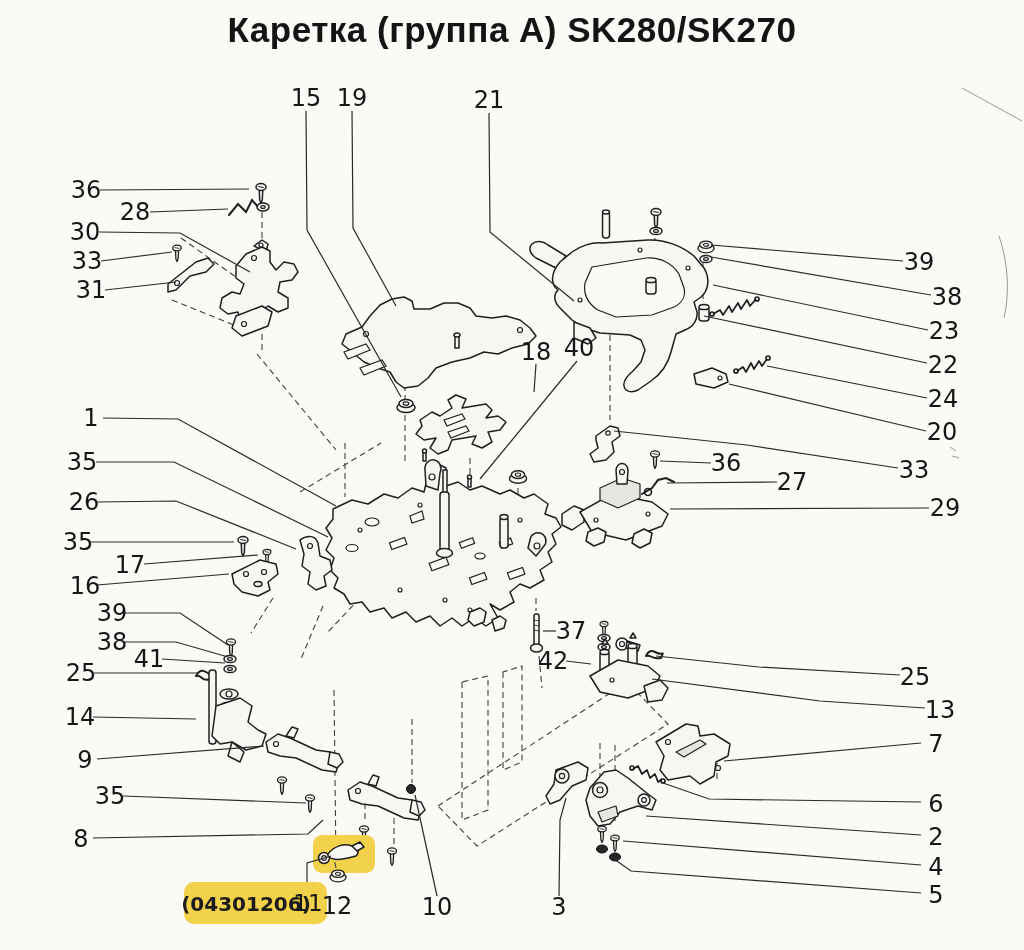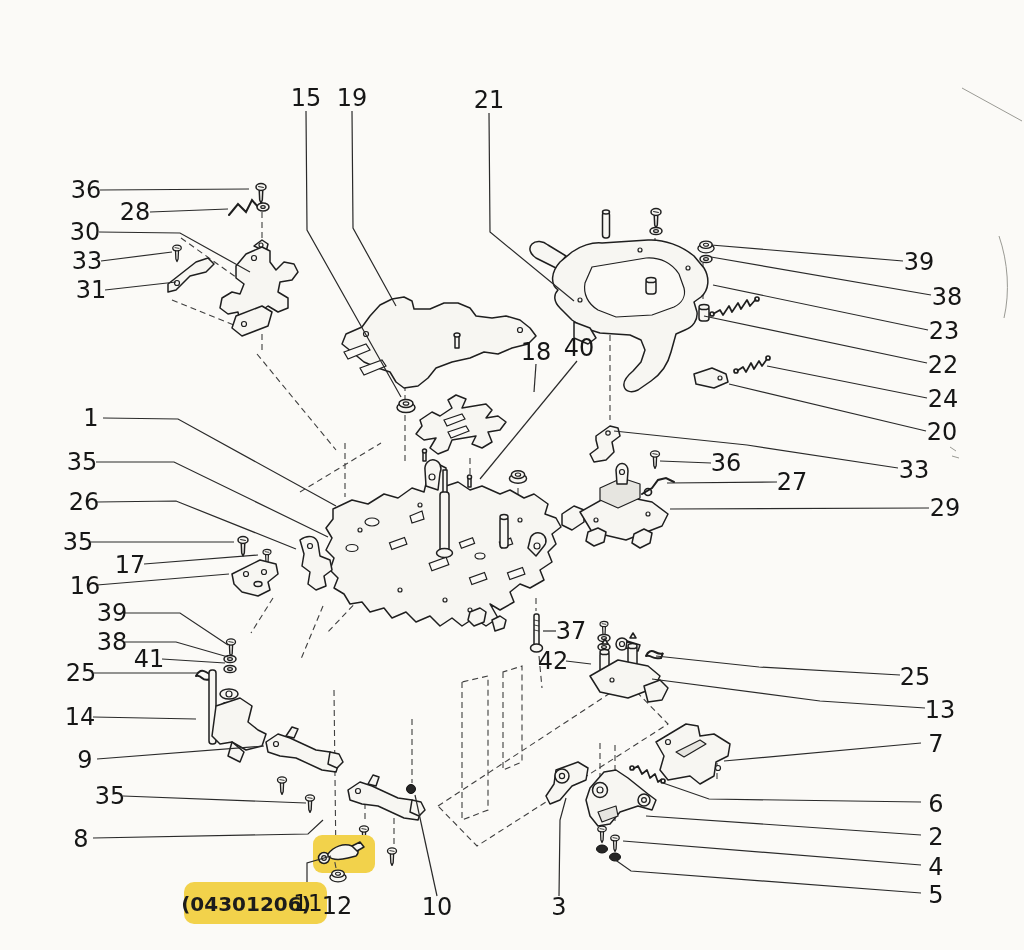--- a/index.html
+++ b/index.html
@@ -19,20 +19,21 @@
   .wire{fill:none;stroke:#1f1f1f;stroke-width:2;stroke-linecap:round}
   .callout{font-family:"DejaVu Sans",sans-serif;font-size:24px;fill:#161616}
   .code-text{font-family:"DejaVu Sans",sans-serif;font-weight:bold;font-size:20px;fill:#1c1c1c}
   .num11{font-family:"DejaVu Sans",sans-serif;font-size:23px;fill:#161616}
   .faint{fill:none;stroke:#9a9a94;stroke-width:1}
 </style>
 </head>
 <body>
 
 <div class="stage">
+  <h1 class="title">Каретка (группа А) SK280/SK270</h1>
 
   <svg class="diagram" width="1024" height="950" viewBox="0 0 1024 950">
     <defs>
       <g id="sym-screw">
         <path class="part" d="M-1.8,2.5 L-1.3,13 L0,16 L1.3,13 L1.8,2.5 Z"></path>
         <ellipse class="part" cx="0" cy="0" rx="5" ry="3.4"></ellipse>
         <line x1="-2.8" y1="-0.5" x2="2.8" y2="0.5" stroke="#1f1f1f" stroke-width="1"></line>
       </g>
       <g id="sym-washer">
         <ellipse class="part" rx="6" ry="3.6"></ellipse>

